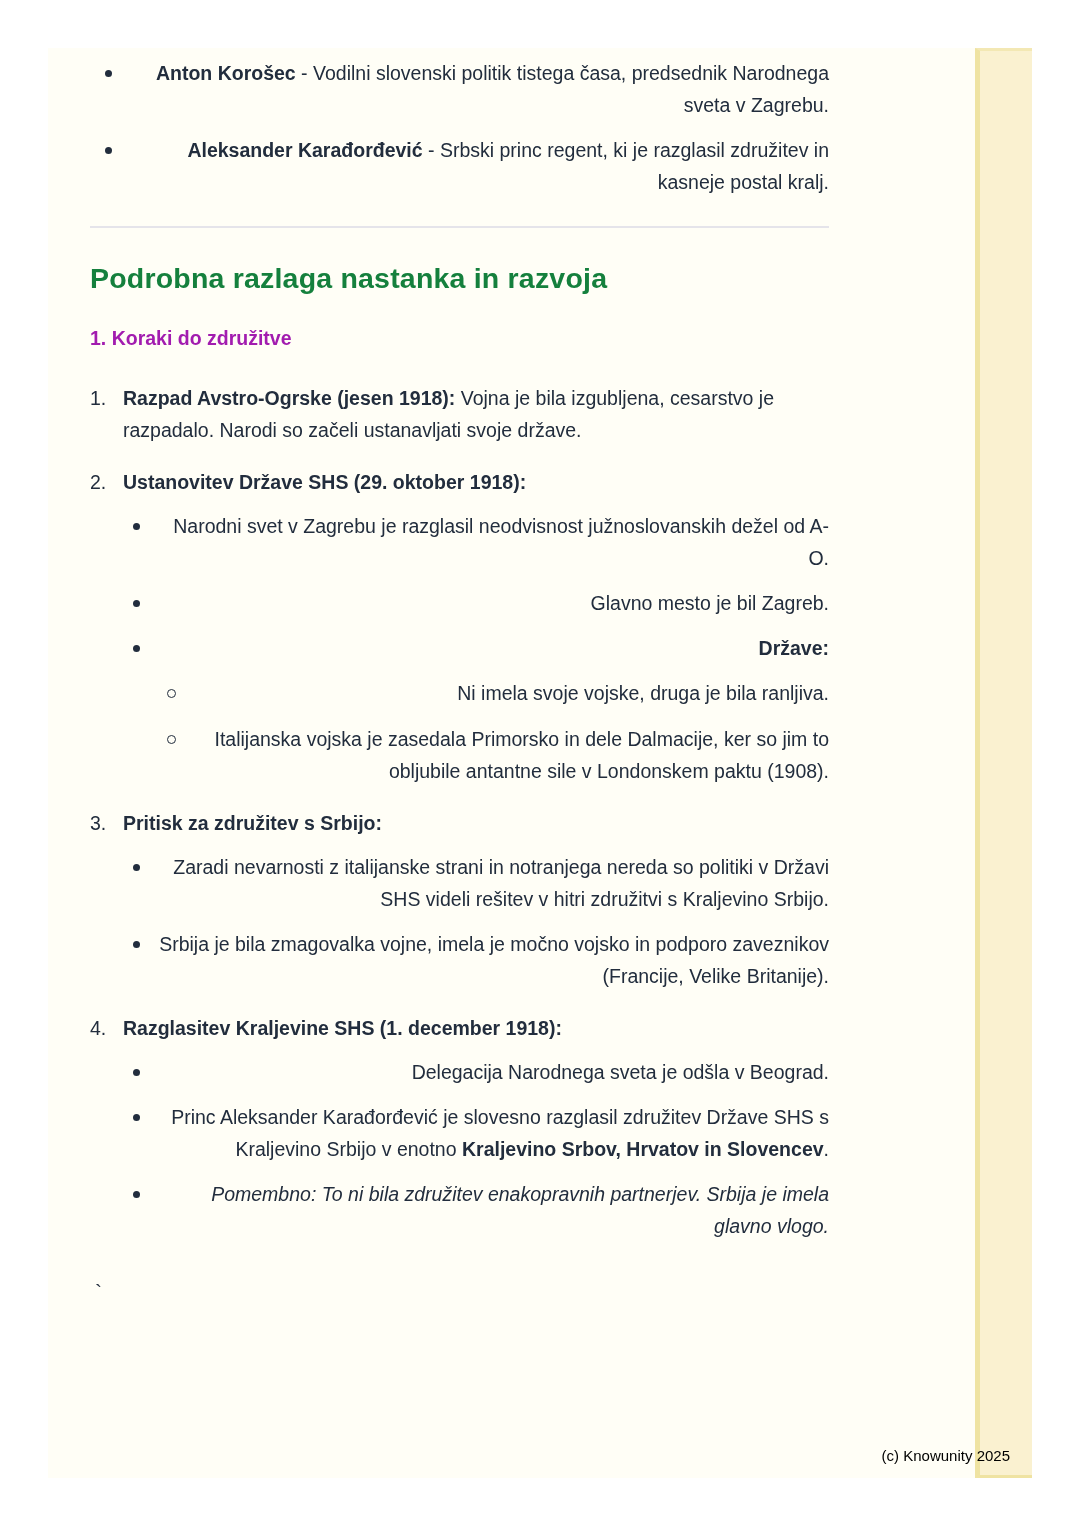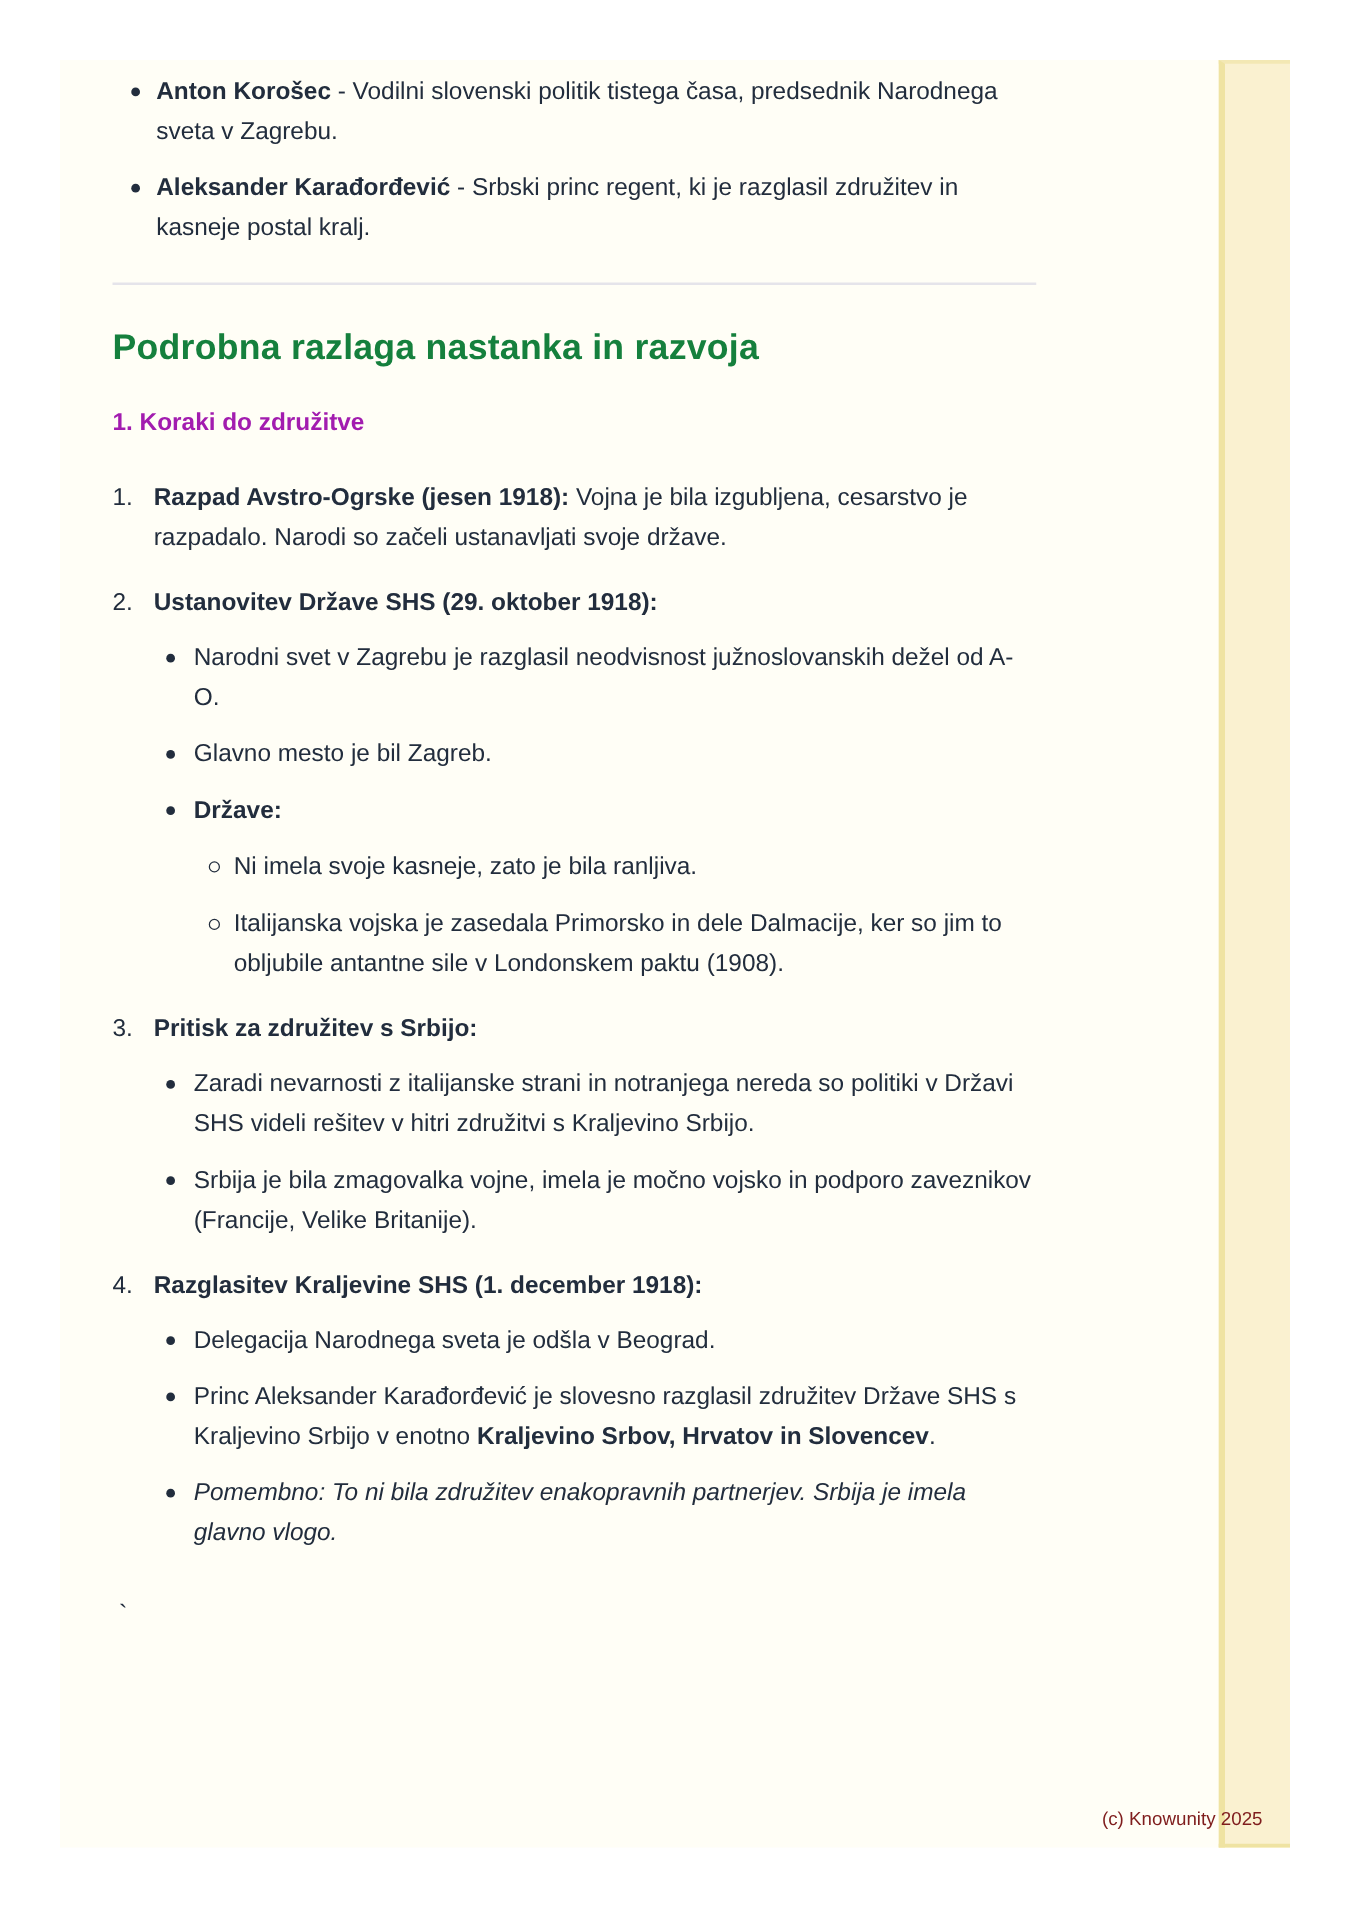--- a/index.html
+++ b/index.html
@@ -30,21 +30,21 @@
     width:739px;
     color:#222D3D;
     font-size:19.5px;
     line-height:32px;
     z-index:1;
   }
   .b { font-weight:700; }
   .i { font-style:italic; }
 
   
-  .blist { list-style:none; margin:0; padding:0; }
+  .blist { list-style:none; margin:0; padding:0;text-align:right; }
   .bitem { position:relative; }
 
   .lvl0 { margin-top:9px; }
   .lvl0i { padding-left:35px; margin-bottom:13px; }
   .lvl0i::before {
     content:""; position:absolute; left:15px; top:12.5px;
     width:7px; height:7px; border-radius:50%; background:currentColor;
   }
   .lvl1 { margin-top:12px; }
   .lvl1i { padding-left:32px; margin-bottom:13px; }
@@ -81,21 +81,21 @@
   .step { position:relative; padding-left:33px; margin-bottom:20px; }
   .step-num { position:absolute; left:0; top:0; }
 
   .stray {
     position:absolute; left:47px; top:1232px;
     font-size:21px; color:#222D3D; z-index:1;
   }
   .watermark {
     position:absolute; right:22px; bottom:12px;
     font-size:15px; line-height:21px;
-    color:#7f1d1d; z-index:2;
+    color:#000000; z-index:2;
   }
 </style>
 </head>
 <body>
 
 <div class="page-card">
   <div class="stripe"></div>
   <div class="content">
     <div id="intro-list">
         <ul class="blist lvl0">
@@ -110,21 +110,21 @@
         <li class="step">
           <span class="step-num">1.</span>
           <div class="step-body"><span><span class="b">Razpad Avstro-Ogrske (jesen 1918):</span><span class=""> Vojna je bila izgubljena, cesarstvo je razpadalo. Narodi so začeli ustanavljati svoje države.</span></span></div>
         </li>
         <li class="step">
           <span class="step-num">2.</span>
           <div class="step-body"><span><span class="b">Ustanovitev Države SHS (29. oktober 1918):</span></span><ul class="blist lvl1">
               <li class="bitem lvl1i"><span><span class="">Narodni svet v Zagrebu je razglasil neodvisnost južnoslovanskih dežel od A-O.</span></span></li>
               <li class="bitem lvl1i"><span><span class="">Glavno mesto je bil Zagreb.</span></span></li>
               <li class="bitem lvl1i"><span><span class="b">Države:</span></span><ul class="blist lvl2">
-                  <li class="bitem lvl2i"><span><span class="">Ni imela svoje kasneje, zato je bila ranljiva.</span></span></li>
+                  <li class="bitem lvl2i"><span><span class="">Ni imela svoje vojske, druga je bila ranljiva.</span></span></li>
                   <li class="bitem lvl2i"><span><span class="">Italijanska vojska je zasedala Primorsko in dele Dalmacije, ker so jim to obljubile antantne sile v Londonskem paktu (1908).</span></span></li>
                 </ul></li>
             </ul></div>
         </li>
         <li class="step">
           <span class="step-num">3.</span>
           <div class="step-body"><span><span class="b">Pritisk za združitev s Srbijo:</span></span><ul class="blist lvl1">
               <li class="bitem lvl1i"><span><span class="">Zaradi nevarnosti z italijanske strani in notranjega nereda so politiki v Državi SHS videli rešitev v hitri združitvi s Kraljevino Srbijo.</span></span></li>
               <li class="bitem lvl1i"><span><span class="">Srbija je bila zmagovalka vojne, imela je močno vojsko in podporo zaveznikov (Francije, Velike Britanije).</span></span></li>
             </ul></div>

